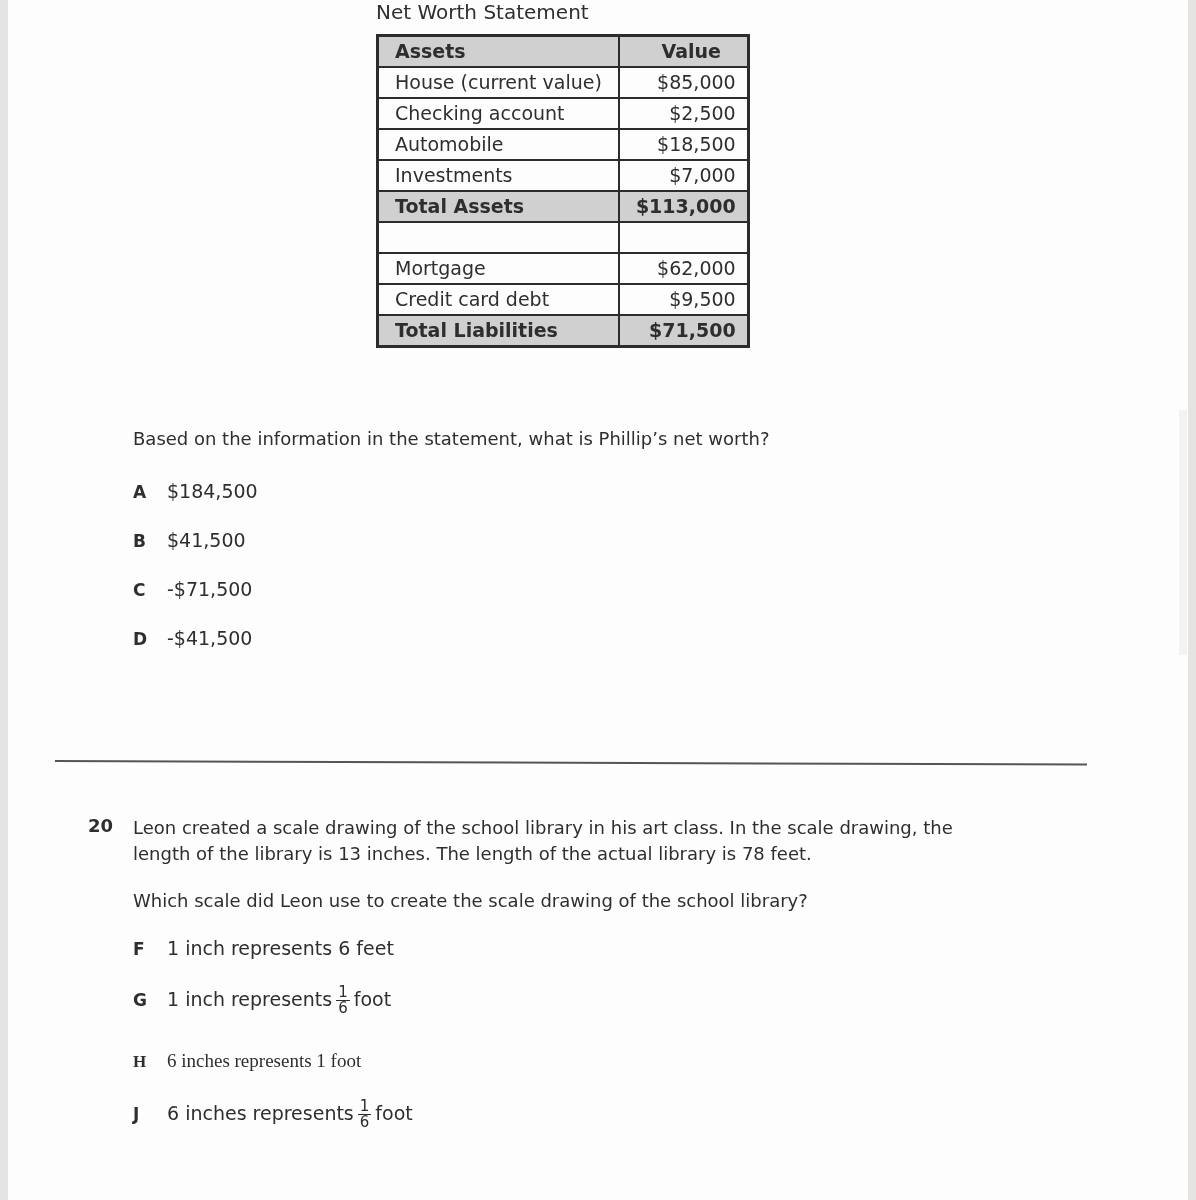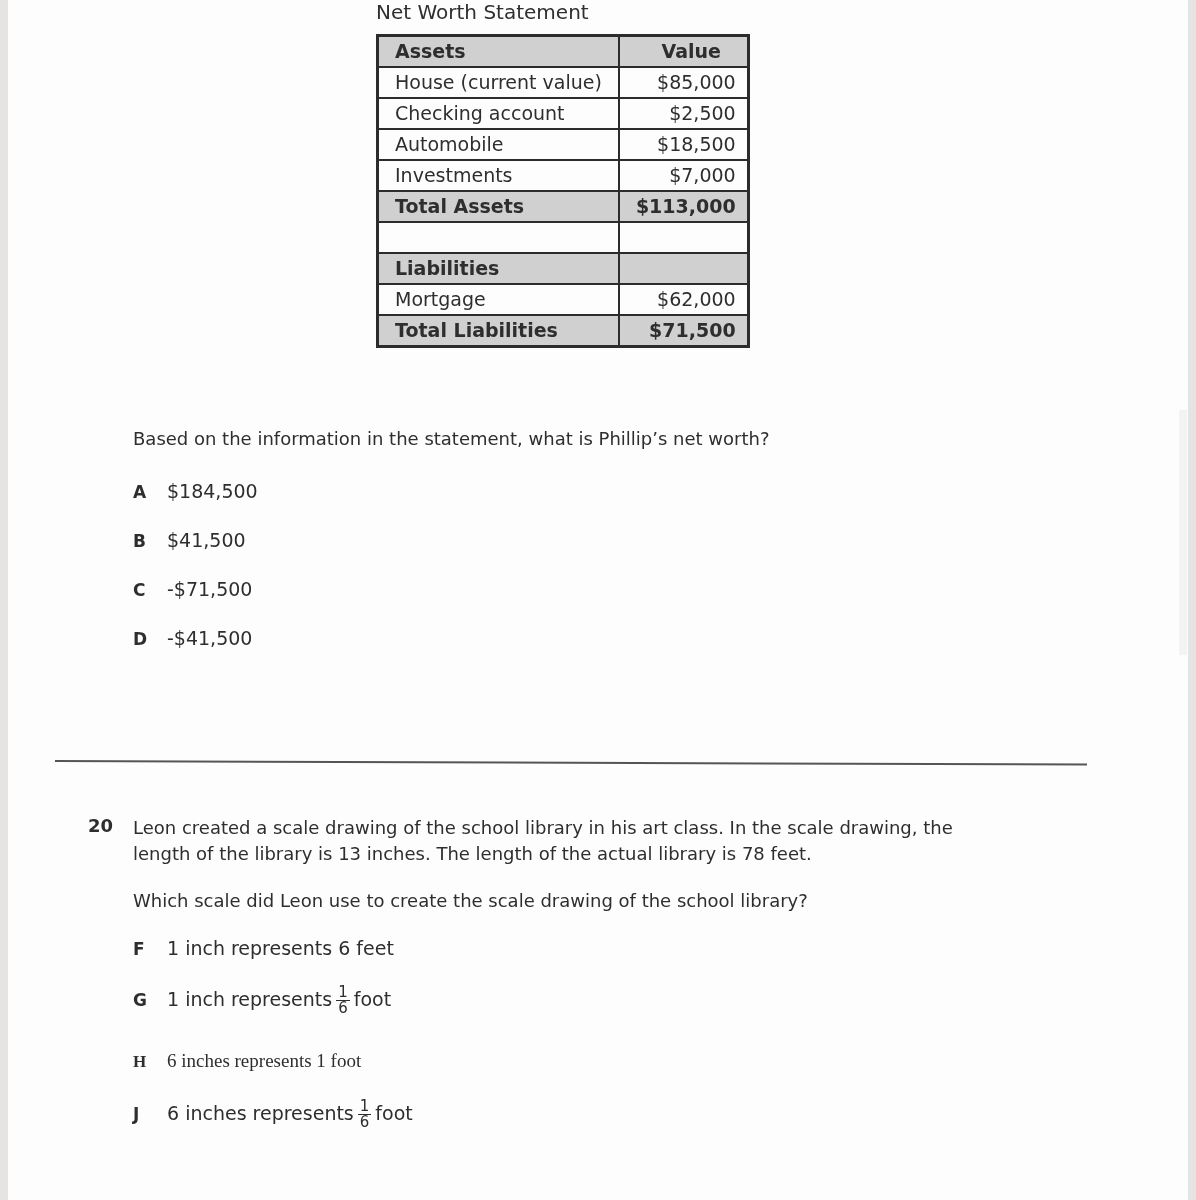--- a/index.html
+++ b/index.html
@@ -75,27 +75,27 @@
     <td class="val">$7,000</td>
   </tr>
   <tr class="shade">
     <td class="label">Total Assets</td>
     <td class="val">$113,000</td>
   </tr>
   <tr class="blank">
     <td class="label"></td>
     <td class="val"></td>
   </tr>
-  <tr class="shade">
-    <td class="label">Liabilities</td>
-    <td class="val"></td>
-  </tr>
   <tr>
     <td class="label">Mortgage</td>
     <td class="val">$62,000</td>
+  </tr>
+  <tr>
+    <td class="label">Credit card debt</td>
+    <td class="val">$9,500</td>
   </tr>
   <tr class="shade">
     <td class="label">Total Liabilities</td>
     <td class="val">$71,500</td>
   </tr>
 </tbody>
   </table>
 
 <div class="q-text" style="left:133px; top:428px;">Based on the information in the statement, what is Phillip’s net worth?</div>
 

